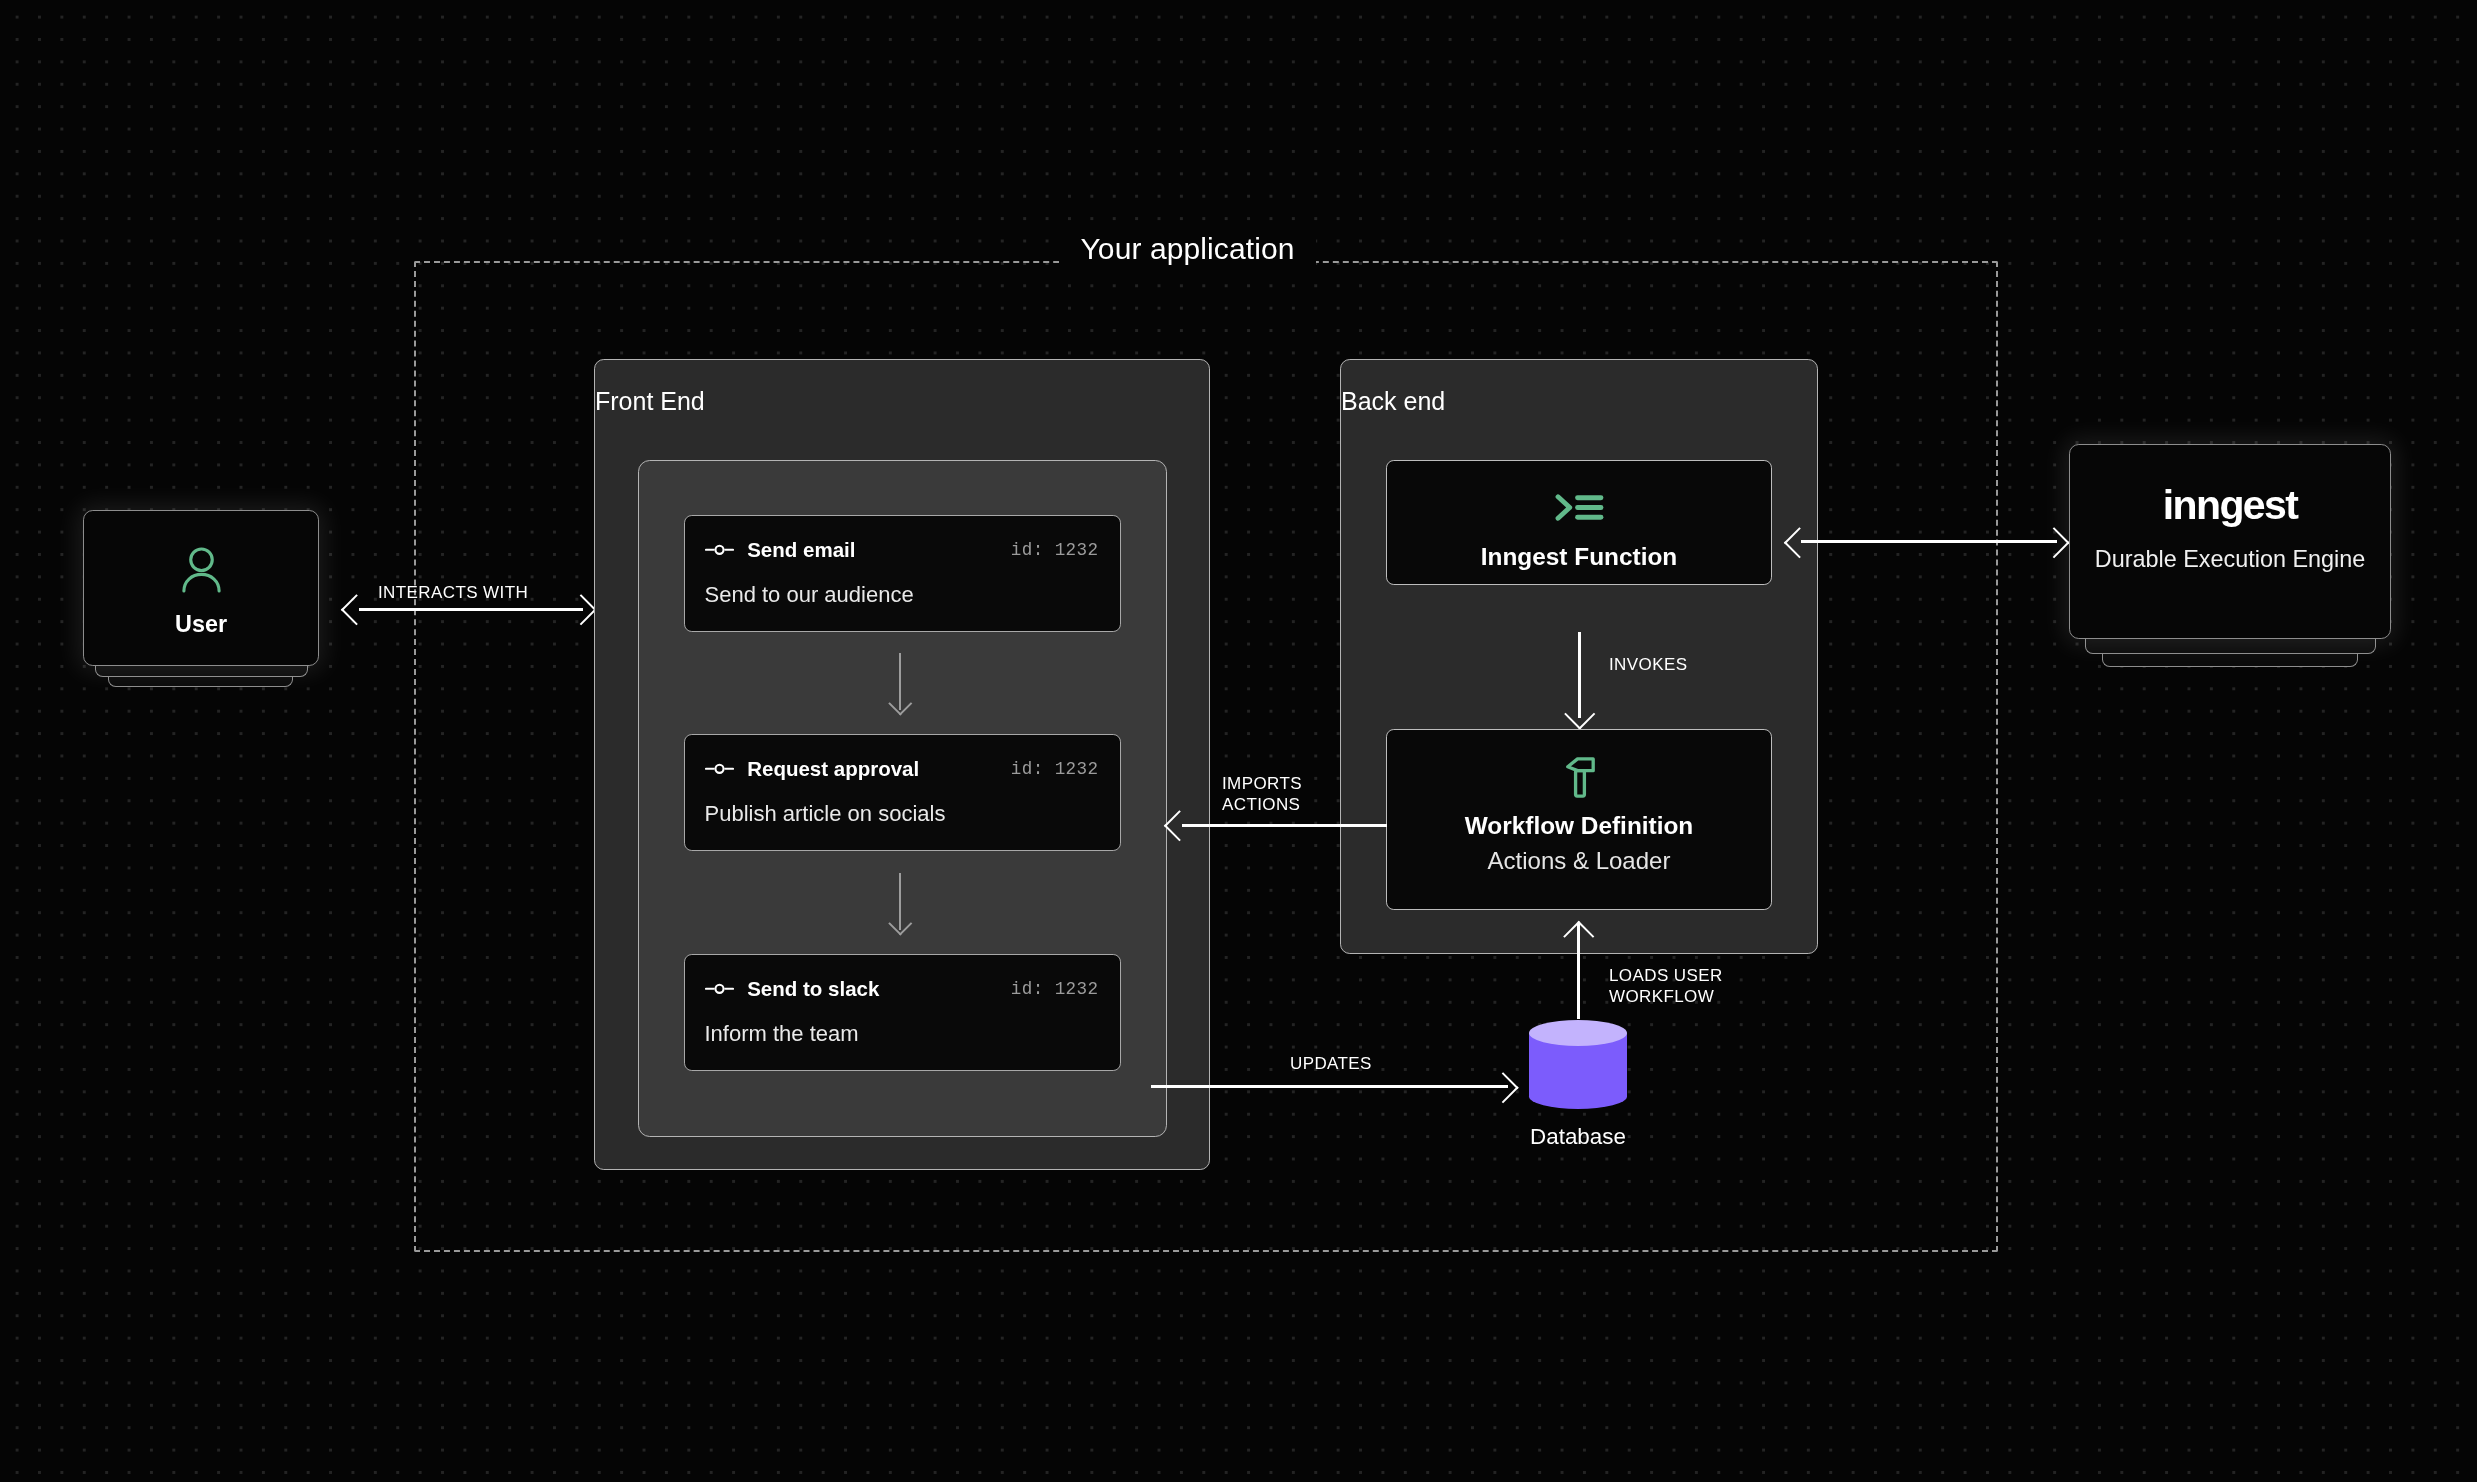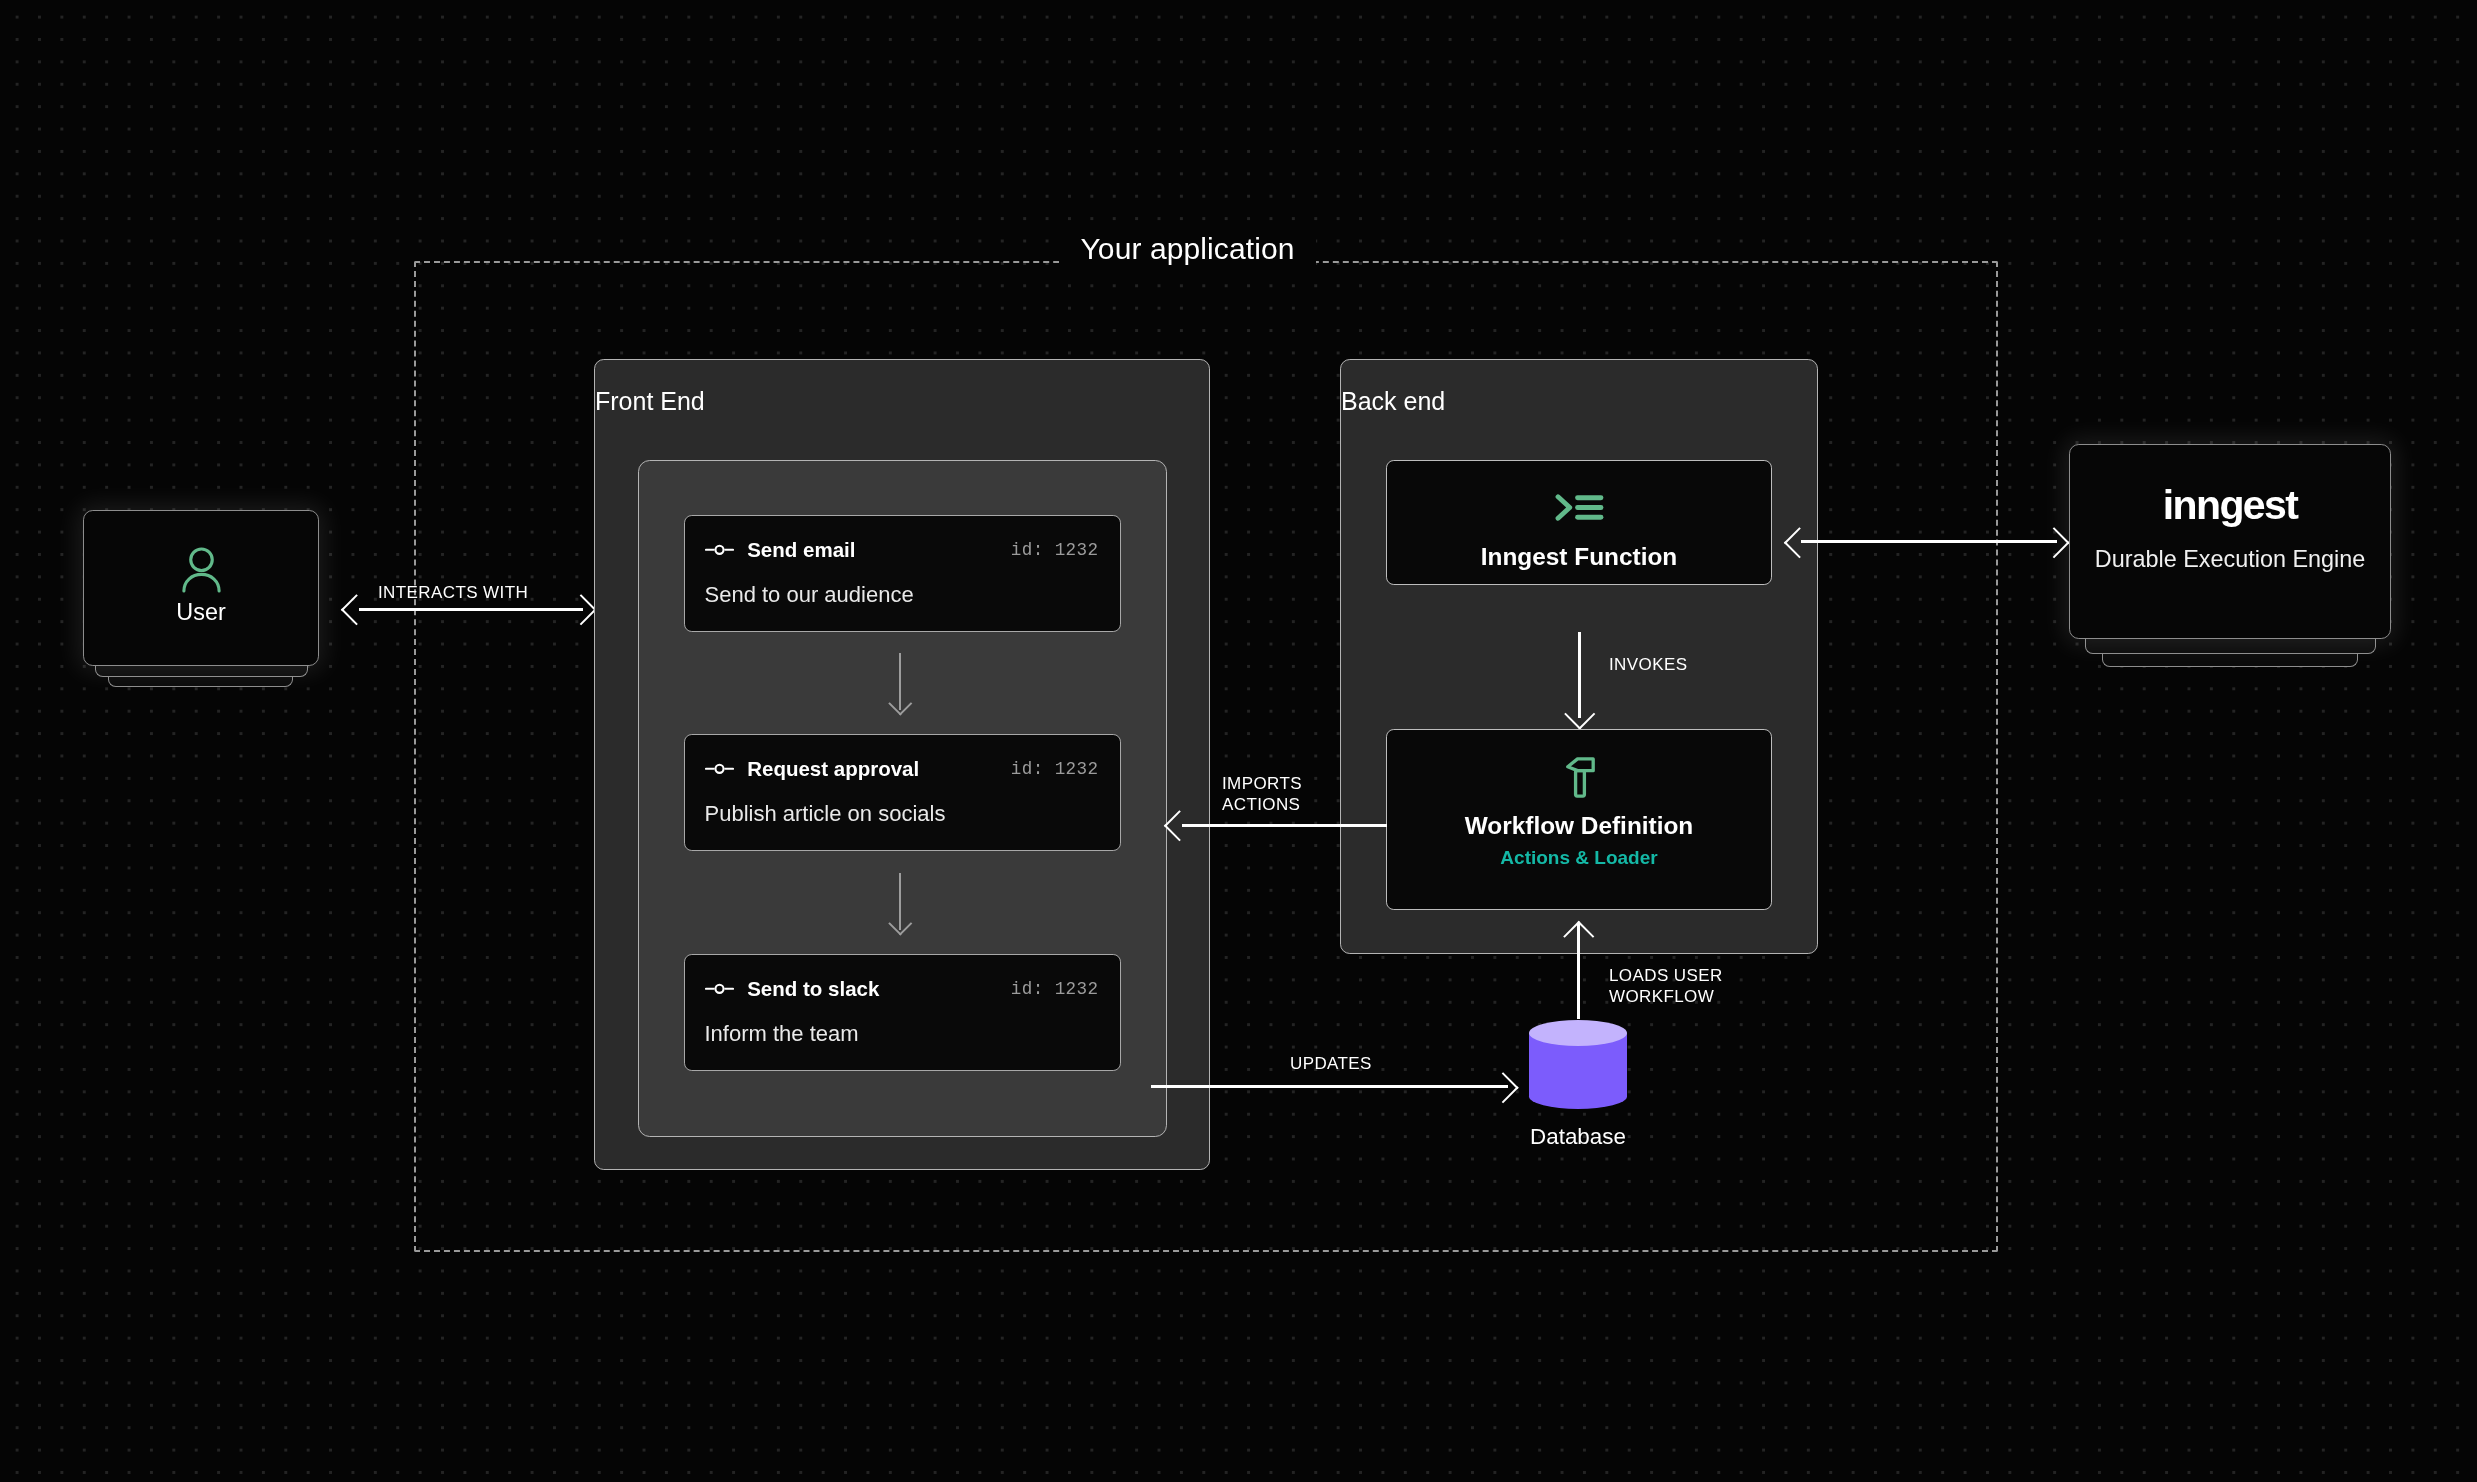--- a/index.html
+++ b/index.html
@@ -178,23 +178,23 @@
     justify-content: center;
   }
   .inner-box .box-title {
     margin-top: 11.7px;
     font-size: 24.4px;
     font-weight: bold;
     color: #ffffff;
   }
   .inner-box .box-sub {
     margin-top: 7.8px;
-    font-size: 19px;
-    font-weight: bold;
-    color: #14b8a6;
+    font-size: 24px;
+    font-weight: normal;
+    color: #e5e5e5;
   }
 
   
   .device {
     position: absolute;
   }
   .device .screen {
     position: relative;
     background: #060606;
     border: 1.6px solid #8d8d8d;
@@ -213,21 +213,21 @@
     box-sizing: border-box;
   }
   .device .layer-1 { z-index: 2; }
   .device .layer-2 { z-index: 1; }
 
   #user-device { left: 83px; top: 510px; width: 236px; }
   #user-device .screen { width: 236px; height: 156px; }
   #user-device .layer-1 { left: 11.7px; top: 151px; width: 213px; height: 15.6px; }
   #user-device .layer-2 { left: 25px; top: 164px; width: 185px; height: 12.7px; }
   #user-device .user-glyph { margin-top: 32px; height: 55px; display:flex; align-items:center; justify-content:center; }
-  #user-device .device-label { margin-top: 1px; font-size: 23.4px; font-weight: normal; }
+  #user-device .device-label { margin-top: 13px; font-size: 23.4px; font-weight: bold; }
 
   #inngest-device { left: 2069px; top: 444px; width: 299px; }
   #inngest-device .screen { width: 322px; height: 195px; }
   #inngest-device .layer-1 { left: 15.6px; top: 190px; width: 291px; height: 19.5px; }
   #inngest-device .layer-2 { left: 33px; top: 207px; width: 256px; height: 15.6px; }
   .inngest-wordmark {
     margin-top: 37px;
     font-size: 41px;
     font-weight: bold;
     letter-spacing: -1.6px;

